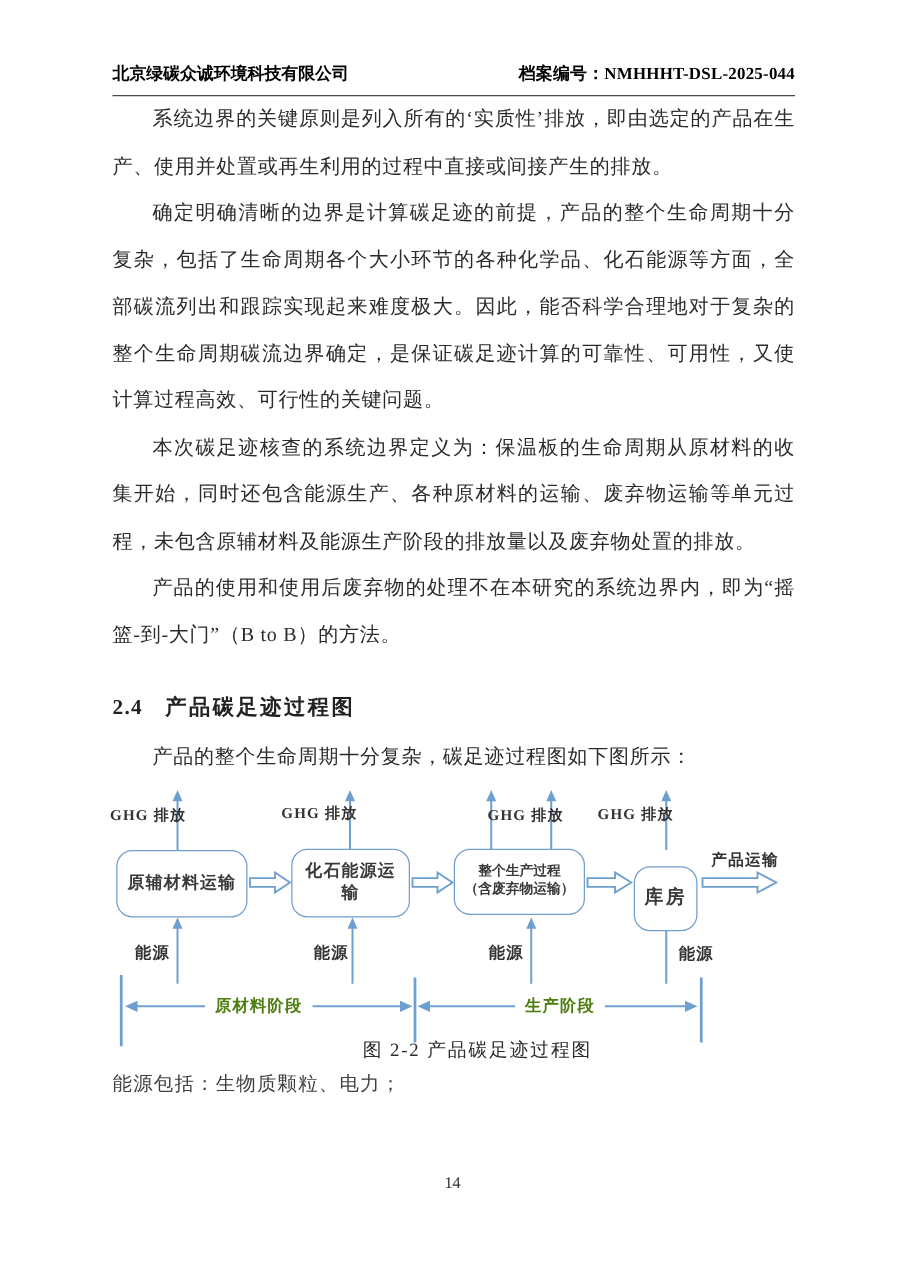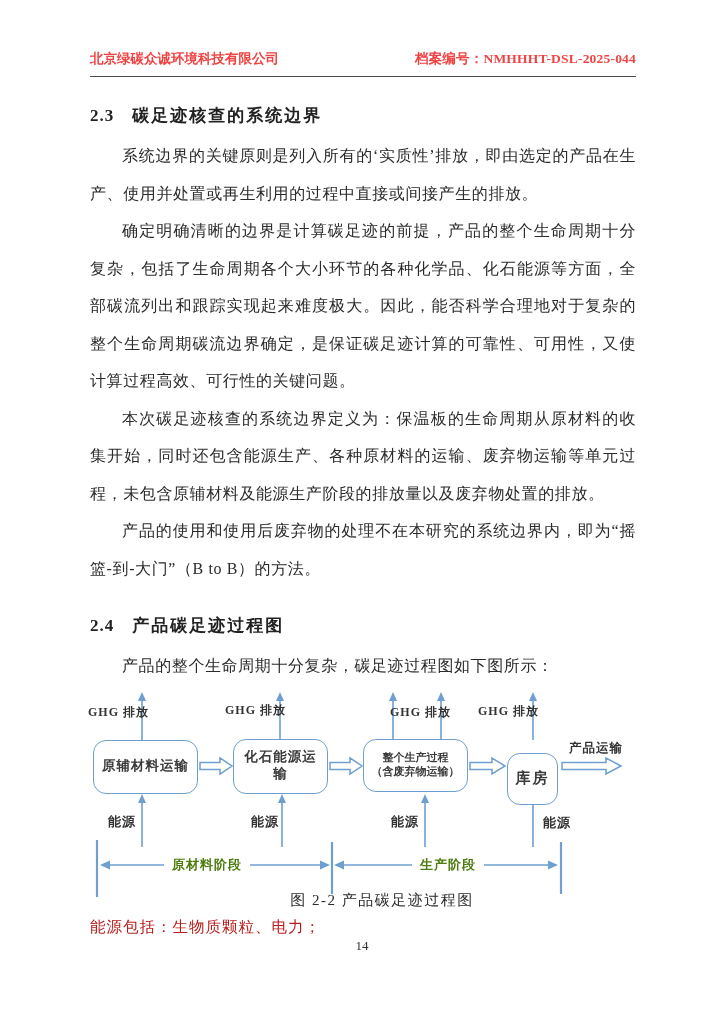--- a/index.html
+++ b/index.html
@@ -4,21 +4,21 @@
 <style>
   html,body{margin:0;padding:0;background:#ffffff;}
   .page{
     position:relative;width:724px;height:1024px;background:#fff;overflow:hidden;
     font-family:"Liberation Serif","DejaVu Serif",serif;color:#2e2e2e;
     box-sizing:border-box;padding:50px 88px 0 90px;margin:0 auto;
   }
   
   .doc-header{
     display:flex;justify-content:space-between;align-items:flex-end;
-    font-size:13.5px;font-weight:bold;color:#ef4444;
+    font-size:13.5px;font-weight:bold;color:#000000;
     padding-bottom:8px;border-bottom:1.6px solid #4a4a4a;
   }
   .doc-header .right{letter-spacing:.2px;font-family:Liberation Serif, serif;}
   
   h2.sec{
     font-size:17px;font-weight:bold;color:#222;margin:27px 0 10px 0;
     display:flex;align-items:baseline;
   }
   h2.sec .num{margin-right:18px;letter-spacing:1px;}
   h2.sec .ttl{letter-spacing:2px;}
@@ -42,37 +42,33 @@
   .svg-layer{position:absolute;left:0;top:0;overflow:visible;}
   .stage-lbl{
     position:absolute;font-size:13px;font-weight:bold;color:#4d7c0f;background:#fff;
     padding:0 8px;white-space:nowrap;transform:translateX(-50%);letter-spacing:1px;
   }
   .prod-lbl{position:absolute;font-size:12.5px;font-weight:bold;color:#333;white-space:nowrap;letter-spacing:1px;}
   .fig-caption{
     font-size:15px;color:#2b2b2b;text-align:center;margin-top:-6px;
     transform:translateX(19px);letter-spacing:1.5px;
   }
-  .foot-note{font-size:15.5px;color:#b91c1c;margin-top:7px;letter-spacing:1px;}
+  .foot-note{font-size:15.5px;color:#404040;margin-top:7px;letter-spacing:1px;}
   .page-num{position:absolute;left:0;right:0;top:938px;text-align:center;font-size:13px;color:#333;}
 </style>
 </head>
 <body>
 
 <div class="page">
 
   <div class="doc-header">
     <span class="left">北京绿碳众诚环境科技有限公司</span>
     <span class="right">档案编号：NMHHHT-DSL-2025-044</span>
   </div>
 
-  <h2 class="sec">
-    <span class="num">2.3</span>
-    <span class="ttl">碳足迹核查的系统边界</span>
-  </h2>
   <p class="body">系统边界的关键原则是列入所有的‘实质性’排放，即由选定的产品在生产、使用并处置或再生利用的过程中直接或间接产生的排放。</p>
   <p class="body">确定明确清晰的边界是计算碳足迹的前提，产品的整个生命周期十分复杂，包括了生命周期各个大小环节的各种化学品、化石能源等方面，全部碳流列出和跟踪实现起来难度极大。因此，能否科学合理地对于复杂的整个生命周期碳流边界确定，是保证碳足迹计算的可靠性、可用性，又使计算过程高效、可行性的关键问题。</p>
   <p class="body">本次碳足迹核查的系统边界定义为：保温板的生命周期从原材料的收集开始，同时还包含能源生产、各种原材料的运输、废弃物运输等单元过程，未包含原辅材料及能源生产阶段的排放量以及废弃物处置的排放。</p>
   <p class="body">产品的使用和使用后废弃物的处理不在本研究的系统边界内，即为“摇篮-到-大门”（B to B）的方法。</p>
 
   <h2 class="sec">
     <span class="num">2.4</span>
     <span class="ttl">产品碳足迹过程图</span>
   </h2>
   <p class="body">产品的整个生命周期十分复杂，碳足迹过程图如下图所示：</p>

